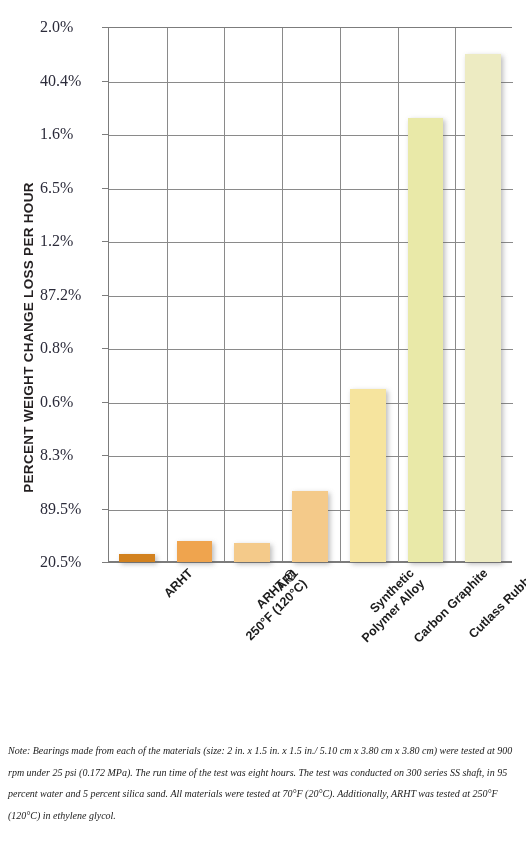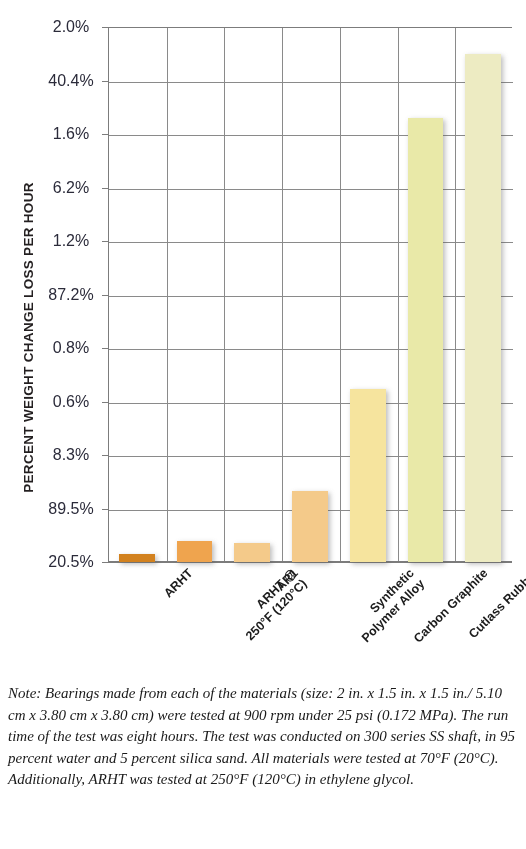--- a/index.html
+++ b/index.html
@@ -74,22 +74,22 @@
     top: 0;
     width: 1px;
     height: 535px;
     background: #8a8a8a;
   }
 
   .y-tick-label {
     position: absolute;
     right: 0;
     width: 62px;
-    text-align: center;
-    font-family: Liberation Sans, sans-serif;
+    text-align: left;
+    font-family: Liberation Serif, serif;
     font-size: 16px;
     color: #2b2b3a;
     transform: translateY(-9px);
   }
   #y-tick-labels {
     position: absolute;
     left: 36px;
     top: 27px;
     width: 66px;
     height: 535px;
@@ -137,42 +137,42 @@
     line-height: 15px;
     transform: rotate(-45deg);
     transform-origin: 100% 0%;
     text-align: right;
   }
 
   
   #footnote {
     position: absolute;
     left: 8px;
-    top: 683px;
+    top: 740px;
     width: 510px;
     font-family: "Liberation Serif", serif;
     font-style: italic;
-    font-size: 15px;
+    font-size: 10px;
     line-height: 21.5px;
     color: #1a1a1a;
     text-align: left;
   }
 </style>
 </head>
 <body>
 
 <div id="chart-figure">
 
   <div id="y-axis-title">PERCENT WEIGHT CHANGE LOSS PER HOUR</div>
 
   <div id="y-tick-labels">
       <div class="y-tick-label" style="top: 0px;">2.0%</div>
       <div class="y-tick-label" style="top: 53.5px;">40.4%</div>
       <div class="y-tick-label" style="top: 107px;">1.6%</div>
-      <div class="y-tick-label" style="top: 160.5px;">6.2%</div>
+      <div class="y-tick-label" style="top: 160.5px;">6.5%</div>
       <div class="y-tick-label" style="top: 214px;">1.2%</div>
       <div class="y-tick-label" style="top: 267.5px;">87.2%</div>
       <div class="y-tick-label" style="top: 321px;">0.8%</div>
       <div class="y-tick-label" style="top: 374.5px;">0.6%</div>
       <div class="y-tick-label" style="top: 428px;">8.3%</div>
       <div class="y-tick-label" style="top: 481.5px;">89.5%</div>
       <div class="y-tick-label" style="top: 535px;">20.5%</div>
     </div>
 
   <div id="plot-area">

